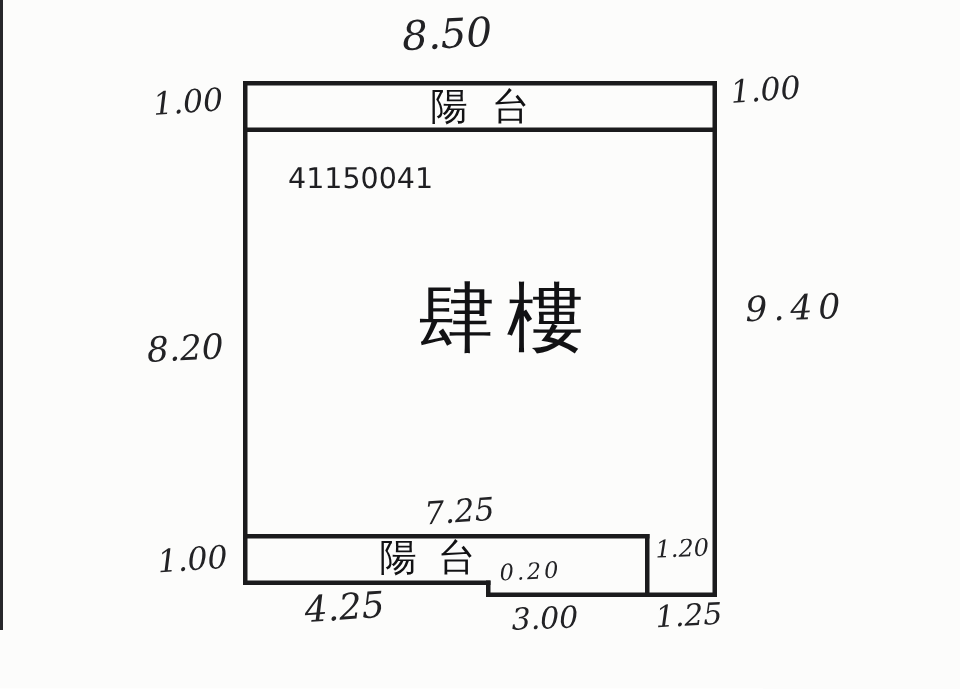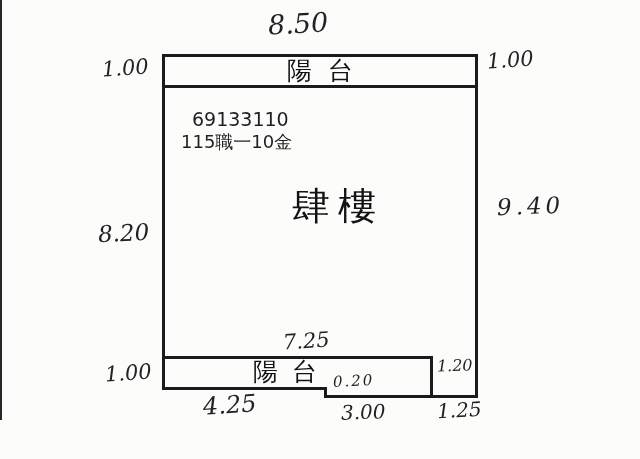--- a/index.html
+++ b/index.html
@@ -70,22 +70,21 @@
   <div class="lbl hw" style="left:437px;top:358px;font-size:16px;transform:rotate(-2deg);">1.20</div>
 
   <div class="lbl hw" style="left:203px;top:393px;font-size:24px;transform:rotate(-4deg);">4.25</div>
 
   <div class="lbl hw" style="left:341px;top:402px;font-size:20px;transform:rotate(-2deg);">3.00</div>
 
   <div class="lbl hw" style="left:437px;top:400px;font-size:20px;transform:rotate(-3deg);">1.25</div>
 
   <div class="lbl cjk-bold center-span" style="left:162px;width:316px;top:58px;font-size:25px;letter-spacing:16px;text-indent:16px;">陽台</div>
 
-  <div class="lbl cjk-bold center-span" style="left:162px;width:344px;top:187px;font-size:38px;letter-spacing:8px;text-indent:8px;">肆樓</div>
+  <div class="lbl cjk-bold center-span" style="left:162px;width:344px;top:187px;font-size:51px;letter-spacing:8px;text-indent:8px;">肆樓</div>
 
   <div class="lbl cjk-bold center-span" style="left:150px;width:270px;top:359px;font-size:25px;letter-spacing:14px;text-indent:14px;">陽台</div>
 
-  <div class="lbl typed" style="left:192px;top:110px;font-size:19px;">69133110</div>
+  <div class="lbl typed" style="left:192px;top:110px;font-size:19px;">41150041</div>
 
-  <div class="lbl typed" style="left:181px;top:133px;font-size:18px;">115職一10金</div>
 
 
 </div>
 
 </body></html>

